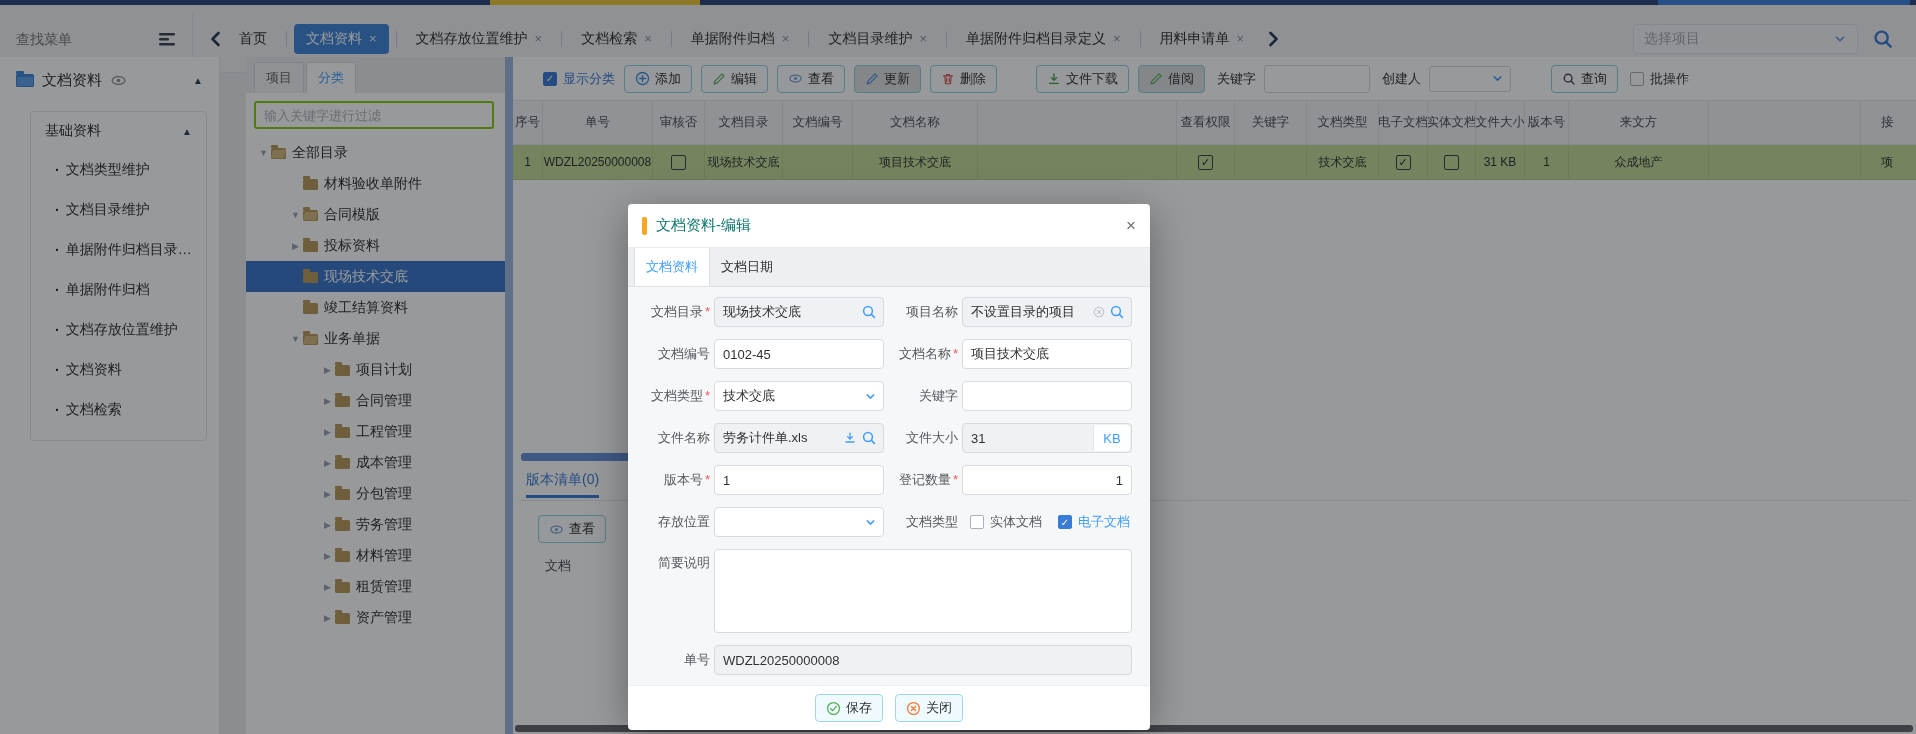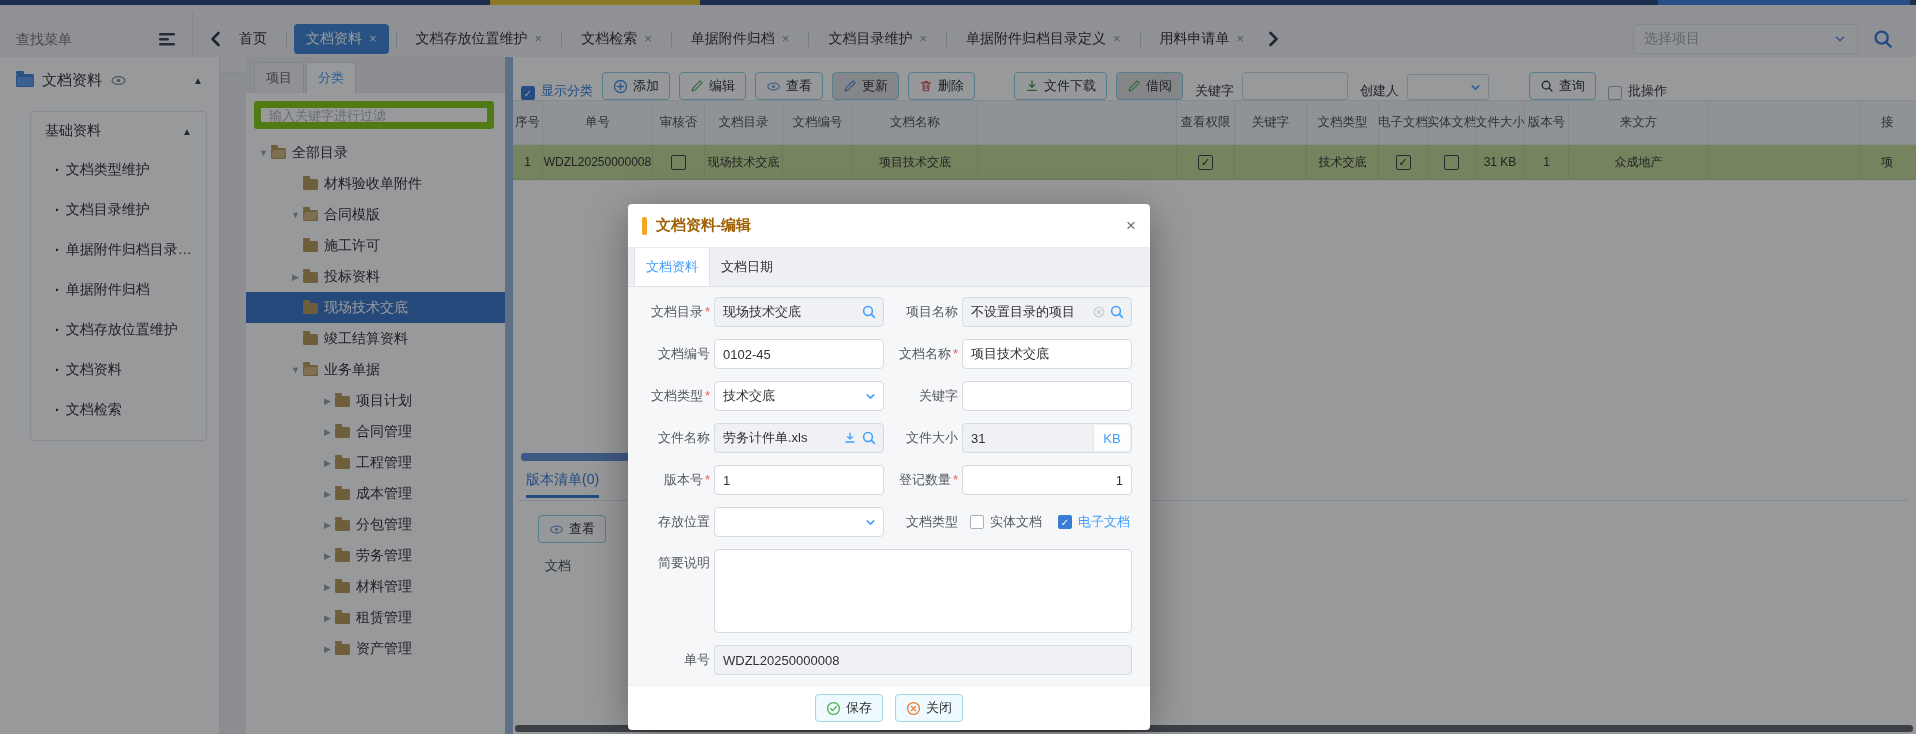--- a/index.html
+++ b/index.html
@@ -35,38 +35,38 @@
   .side-box-h{height:38px;display:flex;align-items:center;padding:0 14px;font-size:14px;color:#303133}
   .side-box-h .tri{margin-left:auto}
   .side-item{height:40px;display:flex;align-items:center;padding-left:24px;font-size:14px;color:#303133;cursor:pointer}
   .side-item .dot{color:#303133;margin-right:6px;font-weight:bold}
   
   .treepanel{position:absolute;left:246px;top:57px;width:259px;height:677px;background:#fff;box-sizing:border-box}
   .tp-tabs{height:36px;background:#e9ebee;display:flex;align-items:flex-end;padding:0 0 0 8px;gap:2px}
   .tp-tab{width:48px;height:30px;display:flex;align-items:center;justify-content:center;font-size:13px;
           color:#606266;background:#f0f2f4;border:1px solid #d8dce1;border-bottom:none;border-radius:3px 3px 0 0;cursor:pointer}
   .tp-tab.active{background:#fff;color:#409eff}
-  .tp-filter{display:block;margin:8px;width:240px;height:28px;box-sizing:border-box;border:7px solid #84cc16;
+  .tp-filter{display:block;margin:8px;width:240px;height:28px;box-sizing:border-box;border:2px solid #84cc16;
              border-radius:3px;font-size:13px;padding:0 8px;color:#303133;outline:none}
   .tp-filter::placeholder{color:#b0b3ba}
   .tnode{height:31px;display:flex;align-items:center;font-size:14px;color:#303133;cursor:pointer;white-space:nowrap}
   .tnode.selected{background:#3a76c9;color:#fff}
   .tnode .arrow{width:15px;text-align:center;font-size:9px;color:#9aa3b2;flex:none}
   .tnode .nlabel{margin-left:6px}
   .folder{width:15px;height:11px;background:#b8995a;border-radius:1.5px;position:relative;flex:none;margin-top:1px}
   .folder::before{content:"";position:absolute;top:-3px;left:0;width:7px;height:3px;background:#b8995a;border-radius:1px 1px 0 0}
   .folder.open::after{content:"";position:absolute;left:1px;top:2px;width:13px;height:8px;background:#d3b87e;border-radius:1px;transform:skewX(-14deg)}
   .folder.blue{width:18px;height:13px;background:#3e86d8}
   .folder.blue::before{background:#3e86d8;width:8px}
   .folder.blue::after{content:"";position:absolute;left:1px;top:3px;width:16px;height:9px;background:#5fa0e8;border-radius:1px}
   
   .vsplitter{position:absolute;left:505px;top:57px;width:8px;height:677px;background:#9cb9dd;cursor:col-resize}
   
   .main{position:absolute;left:513px;top:57px;width:1403px;height:677px;background:#fff;overflow:hidden}
-  .toolbar{height:43px;display:flex;align-items:flex-end;padding-left:8px;white-space:nowrap}
+  .toolbar{height:43px;display:flex;align-items:center;padding-left:30px;white-space:nowrap}
   .cb{width:14px;height:14px;border:1px solid #aab0ba;border-radius:2px;background:#fff;flex:none;
       display:flex;align-items:center;justify-content:center;font-size:10px;color:#fff;cursor:pointer;box-sizing:border-box}
   .cb.checked{background:#3a7bd5;border-color:#3a7bd5}
   .cb.checked::after{content:"✓"}
   .cb-lbl{font-size:13px;margin-left:6px}
   .cb-lbl.blue{color:#3a7bd5}
   .btn{height:28px;padding:0 10px;border:1px solid #8ed0e0;border-radius:4px;background:#fbfeff;
        display:inline-flex;align-items:center;gap:5px;font-size:13px;color:#303133;cursor:pointer;margin-left:9px;box-sizing:border-box}
   .btn.gray{background:#dcdee1}
   .q-label{font-size:13px;color:#303133;margin-left:12px}
@@ -93,21 +93,21 @@
               border-bottom:3px solid #3a7bd5;cursor:pointer}
   .detail-view-btn{position:absolute;left:25px;top:458px;margin-left:0}
   .detail-colhdr{position:absolute;left:32px;top:500px;font-size:13px;color:#4a4f57}
   .hscrollbar{position:absolute;left:2px;top:668px;width:1398px;height:7px;background:#63666c;border-radius:3px}
   
   .overlay{position:absolute;left:0;top:0;width:1916px;height:734px;background:rgba(10,12,16,.42);z-index:20}
   .modal{position:absolute;left:628px;top:204px;width:522px;height:518px;background:#fff;border-radius:4px;
          box-shadow:0 10px 40px rgba(0,0,0,.35);z-index:30;display:flex;flex-direction:column;box-sizing:border-box}
   .m-title{height:43px;flex:none;display:flex;align-items:center;padding:0 14px;border-bottom:1px solid #e8eaee}
   .m-mark{width:5px;height:18px;background:#f5a623;border-radius:2px;margin-right:9px}
-  .m-title-text{font-size:15px;font-weight:bold;color:#a16207}
+  .m-title-text{font-size:15px;font-weight:normal;color:#0f766e}
   .m-close{margin-left:auto;font-size:17px;color:#6a7077;cursor:pointer;line-height:1}
   .m-tabs{height:38px;flex:none;background:#edeff3;display:flex;border-bottom:1px solid #dde0e5;padding-left:6px}
   .m-tab{width:74px;display:flex;align-items:center;justify-content:center;font-size:13px;color:#303133;cursor:pointer}
   .m-tab.active{background:#fff;color:#409eff;border-right:1px solid #dde0e5;border-left:1px solid #dde0e5}
   .m-body{flex:1;background:#f6f7f9;padding:10px 18px;box-sizing:border-box}
   .f-row{display:flex;align-items:center;height:30px;margin-bottom:12px}
   .f-row.top{align-items:flex-start;height:auto}
   .f-label{width:64px;flex:none;text-align:right;font-size:13px;color:#55595f;margin-right:4px;white-space:nowrap}
   .f-label .req{color:#f05b5b;margin-left:2px}
   .f-label.l2{width:62px;margin-left:12px}
@@ -268,25 +268,20 @@
         <span class="arrow"></span>
         <span class="folder"></span>
         <span class="nlabel">材料验收单附件</span>
       </div>
       <div class="tnode" style="padding-left: 42px;">
         <span class="arrow">▼</span>
         <span class="folder open"></span>
         <span class="nlabel">合同模版</span>
       </div>
       <div class="tnode" style="padding-left: 42px;">
-        <span class="arrow"></span>
-        <span class="folder"></span>
-        <span class="nlabel">施工许可</span>
-      </div>
-      <div class="tnode" style="padding-left: 42px;">
         <span class="arrow">▶</span>
         <span class="folder"></span>
         <span class="nlabel">投标资料</span>
       </div>
       <div class="tnode selected" style="padding-left: 42px;">
         <span class="arrow"></span>
         <span class="folder"></span>
         <span class="nlabel">现场技术交底</span>
       </div>
       <div class="tnode" style="padding-left: 42px;">

